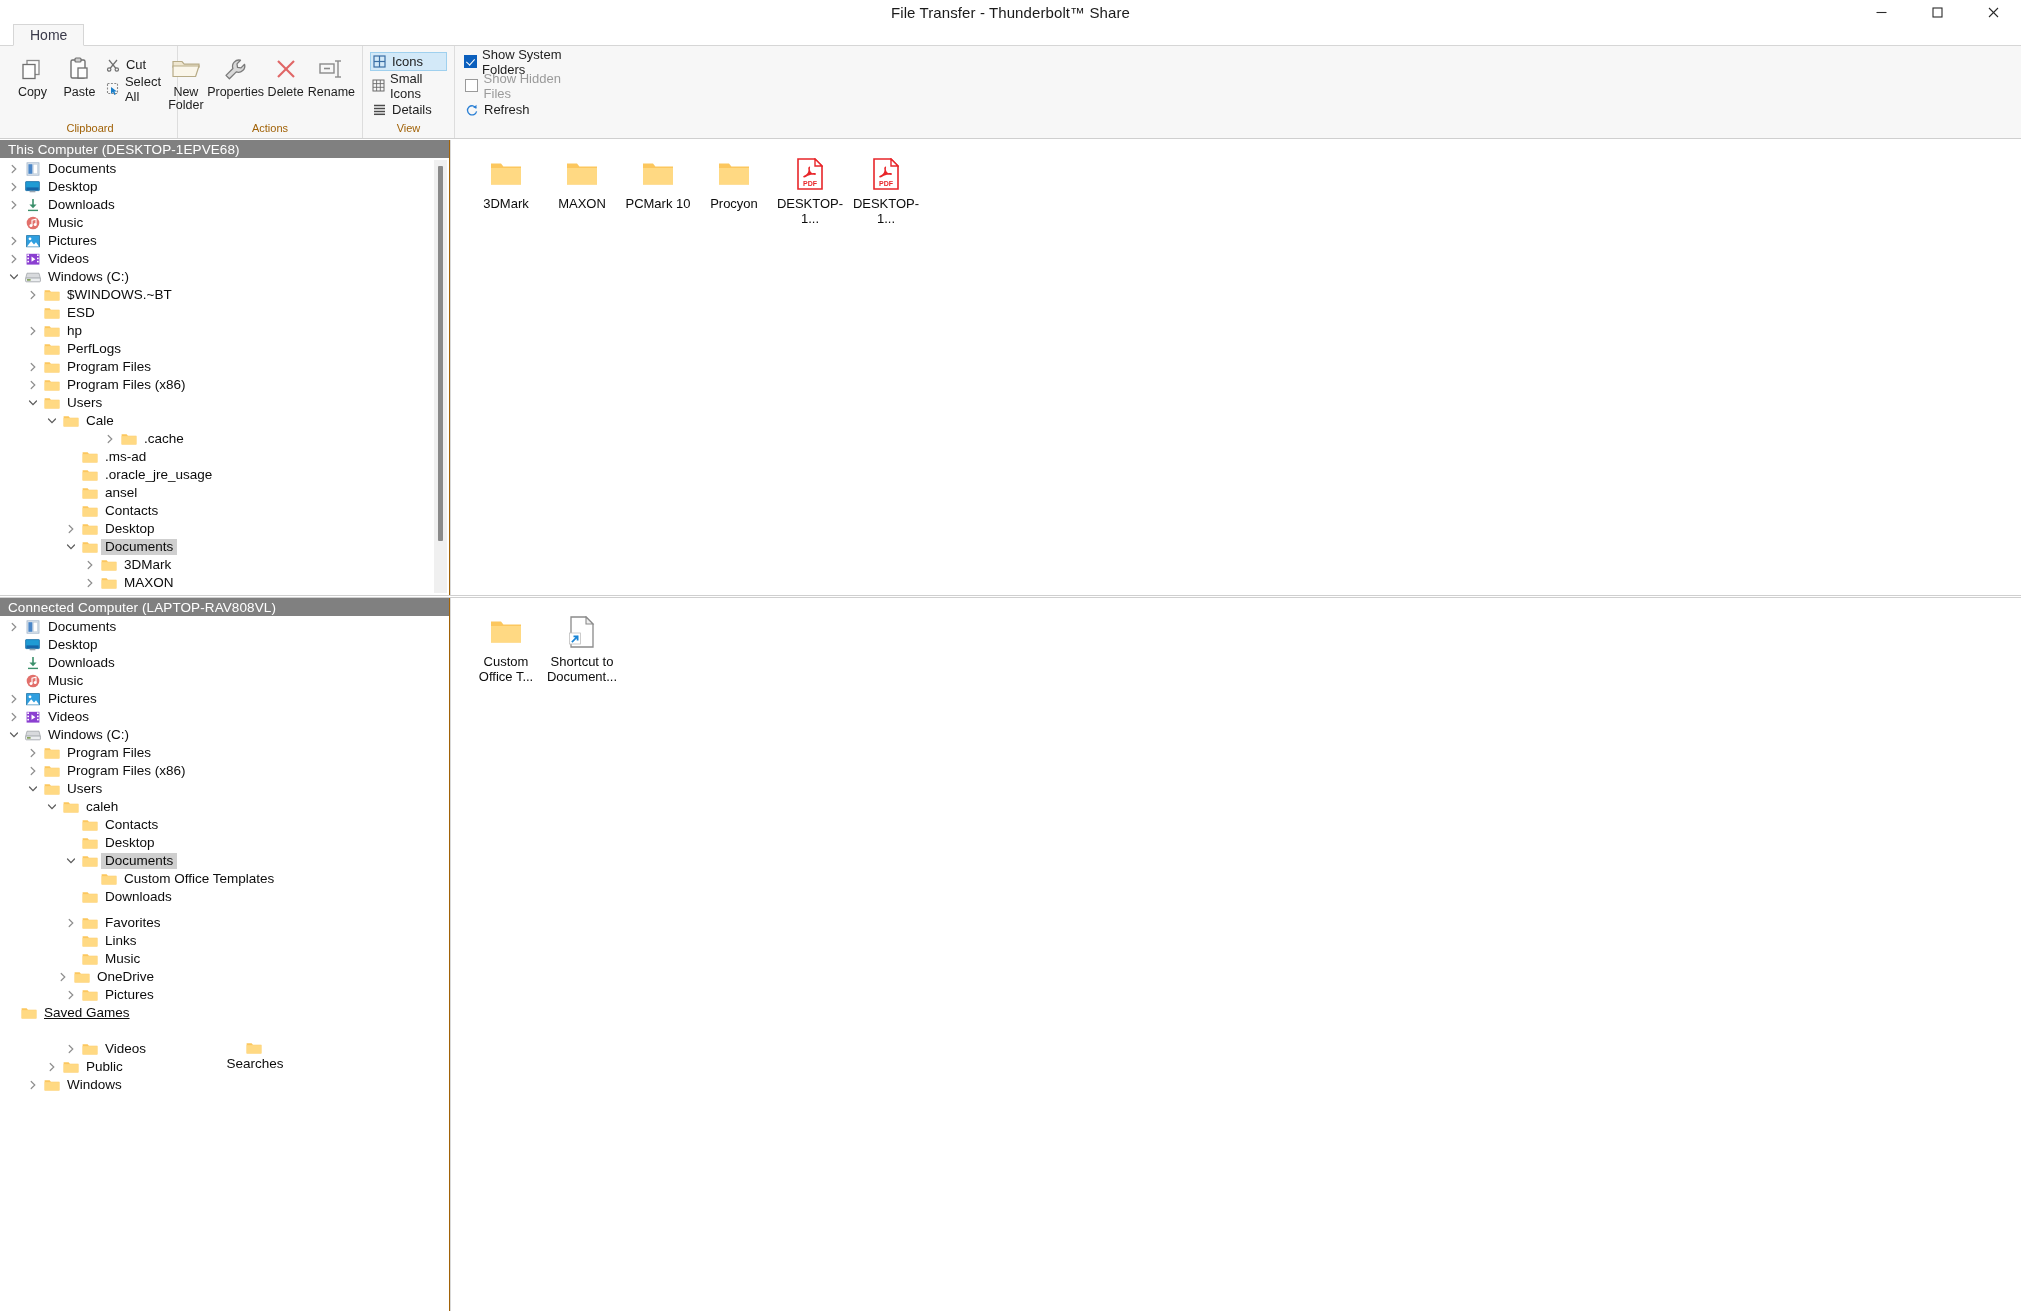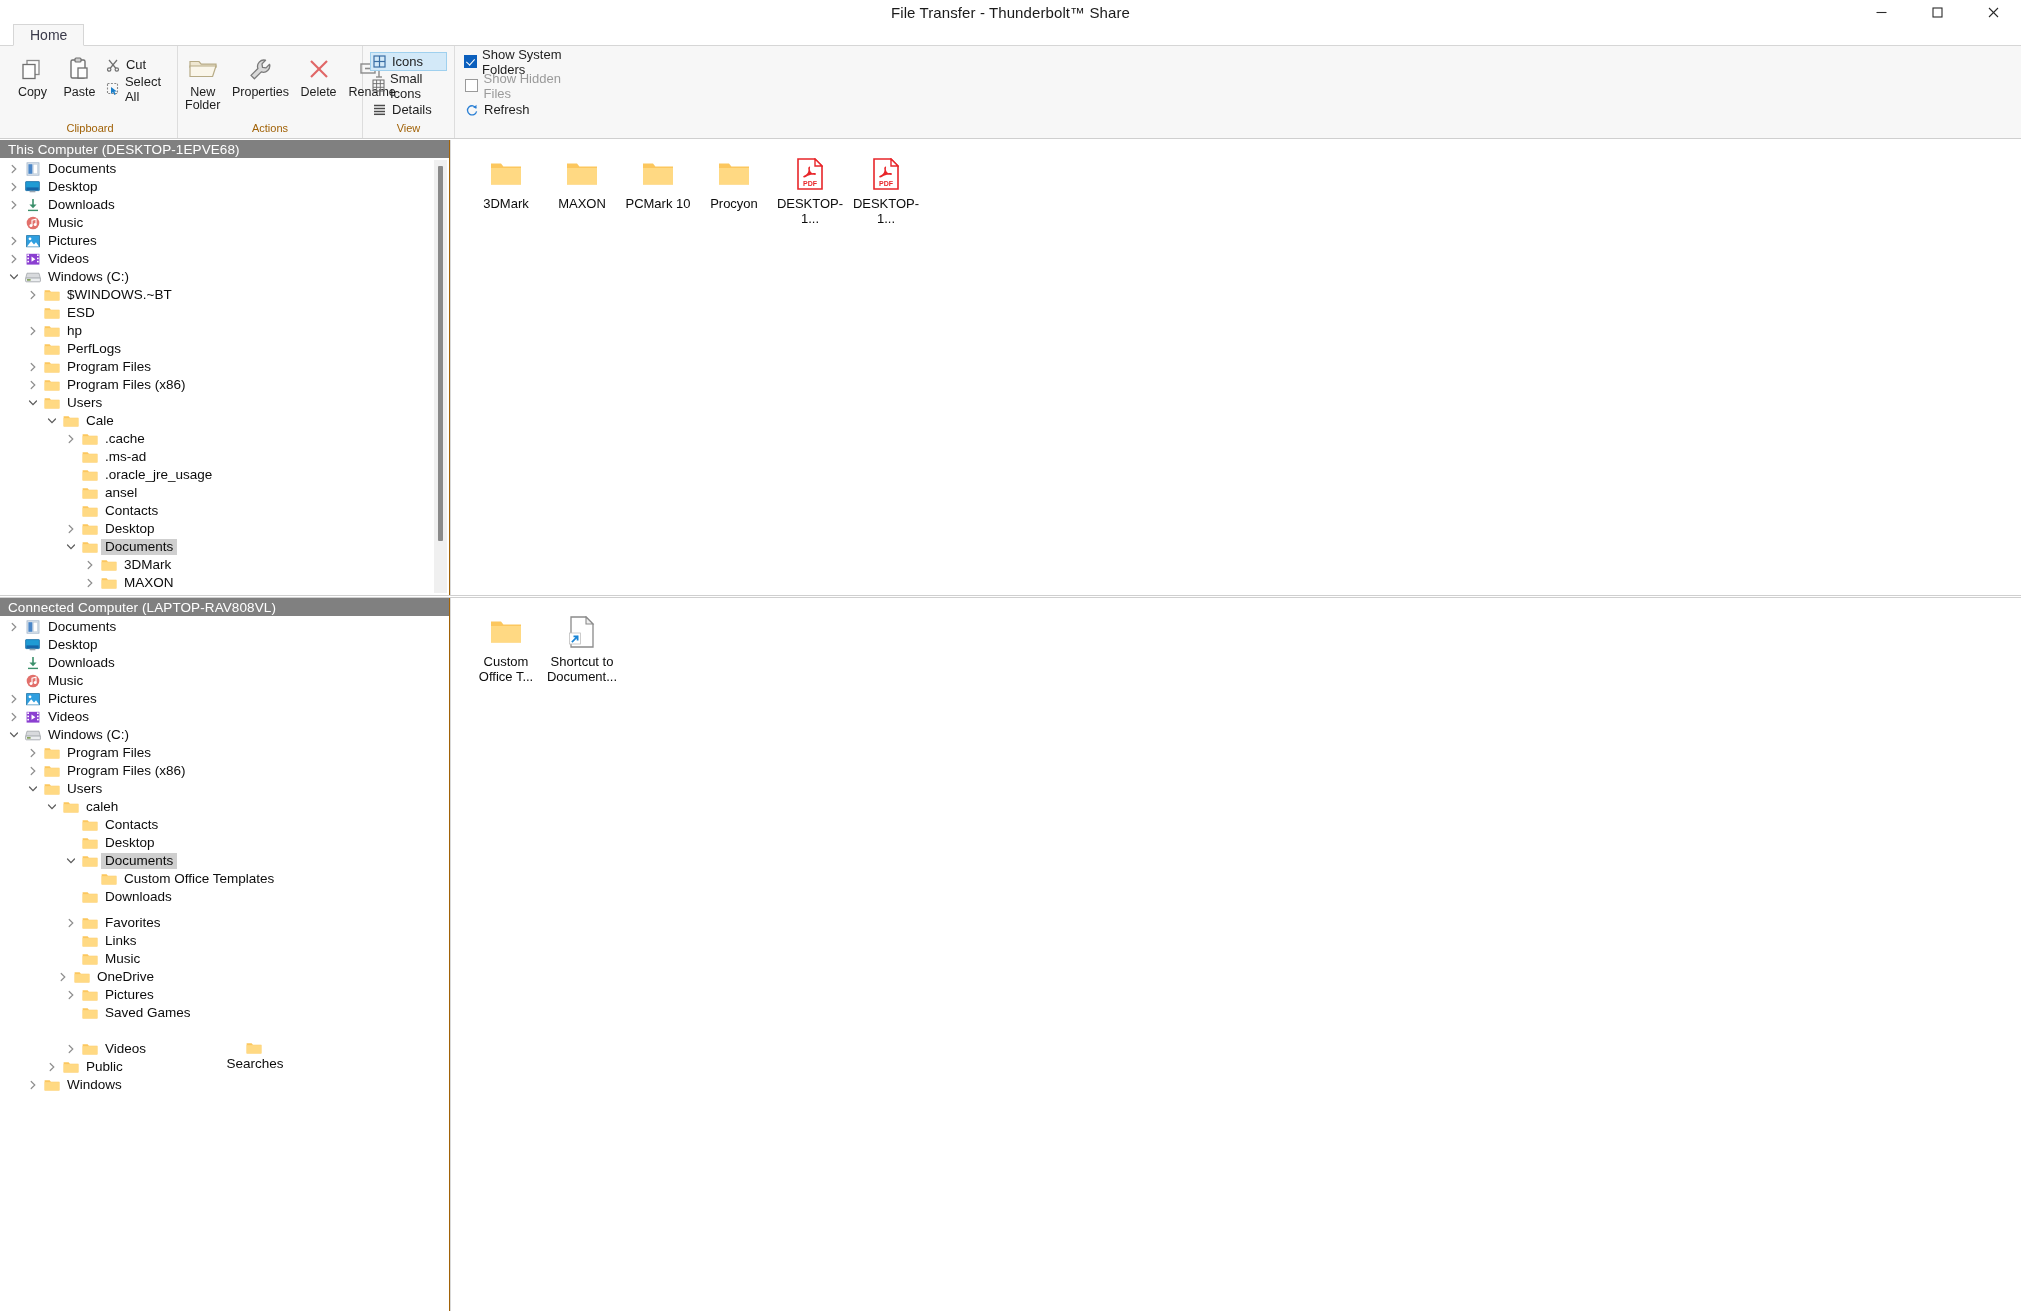--- a/index.html
+++ b/index.html
@@ -354,21 +354,21 @@
             </svg>
           </span>
           <span>Select All</span>
         </div>
       </div>
     </div>
     <div class="rgroup-label">Clipboard</div>
   </div>
 
   <div class="rgroup" style="width:185px;">
-    <div class="rgroup-body" style="gap:12px;">
+    <div class="rgroup-body" style="gap:4px;justify-content:flex-end;">
       <div class="big-btn" style="width:44px;">
         <div class="big-ico">
           <svg width="30" height="26" viewBox="0 0 30 26">
             <path d="M2 5.5 h9 l2.2 2.6 h14.8 v3 H2 Z" fill="#efe7d1" stroke="#b7ab86" stroke-width="1.2"></path>
             <path d="M2 10 h26 l-3.4 10.5 H2 Z" fill="#faf6ea" stroke="#b7ab86" stroke-width="1.2"></path>
           </svg>
         </div>
         <div class="blabel">New Folder</div>
       </div>
       <div class="big-btn" style="width:56px;">
@@ -688,21 +688,21 @@
               </svg>
             </span>
             <span class="ticon">
               <svg width="16" height="14" viewBox="0 0 16 14">
                 <path d="M0.6 2.2h5l1.3 1.6H15.4v8.6H0.6Z" fill="#fcc75e"></path>
                 <path d="M0.6 4.1h14.8v8.3H0.6Z" fill="#ffd983"></path>
               </svg>
             </span>
             <span class="lbl">Cale</span>
           </div>
-          <div class="trow" style="padding-left: 61px;">
+          <div class="trow" style="padding-left: 61px; margin-left: 39px;">
             <span class="chev">
               <svg width="10" height="10" viewBox="0 0 10 10">
                 <path d="M3.2 1.5 L6.8 5 L3.2 8.5" fill="none" stroke="#8e8e8e" stroke-width="1.2" stroke-linecap="round"></path>
               </svg>
             </span>
             <span class="ticon">
               <svg width="16" height="14" viewBox="0 0 16 14">
                 <path d="M0.6 2.2h5l1.3 1.6H15.4v8.6H0.6Z" fill="#fcc75e"></path>
                 <path d="M0.6 4.1h14.8v8.3H0.6Z" fill="#ffd983"></path>
               </svg>
@@ -1157,21 +1157,21 @@
               </svg>
             </span>
             <span class="ticon">
               <svg width="16" height="14" viewBox="0 0 16 14">
                 <path d="M0.6 2.2h5l1.3 1.6H15.4v8.6H0.6Z" fill="#fcc75e"></path>
                 <path d="M0.6 4.1h14.8v8.3H0.6Z" fill="#ffd983"></path>
               </svg>
             </span>
             <span class="lbl">Pictures</span>
           </div>
-          <div class="trow" style="padding-left: 61px;">
+          <div class="trow" style=" text-decoration: underline;">
             <span class="chev"></span>
             <span class="ticon">
               <svg width="16" height="14" viewBox="0 0 16 14">
                 <path d="M0.6 2.2h5l1.3 1.6H15.4v8.6H0.6Z" fill="#fcc75e"></path>
                 <path d="M0.6 4.1h14.8v8.3H0.6Z" fill="#ffd983"></path>
               </svg>
             </span>
             <span class="lbl">Saved Games</span>
           </div>
           <div class="trow" style="padding-left: 61px; flex-direction: column;">

